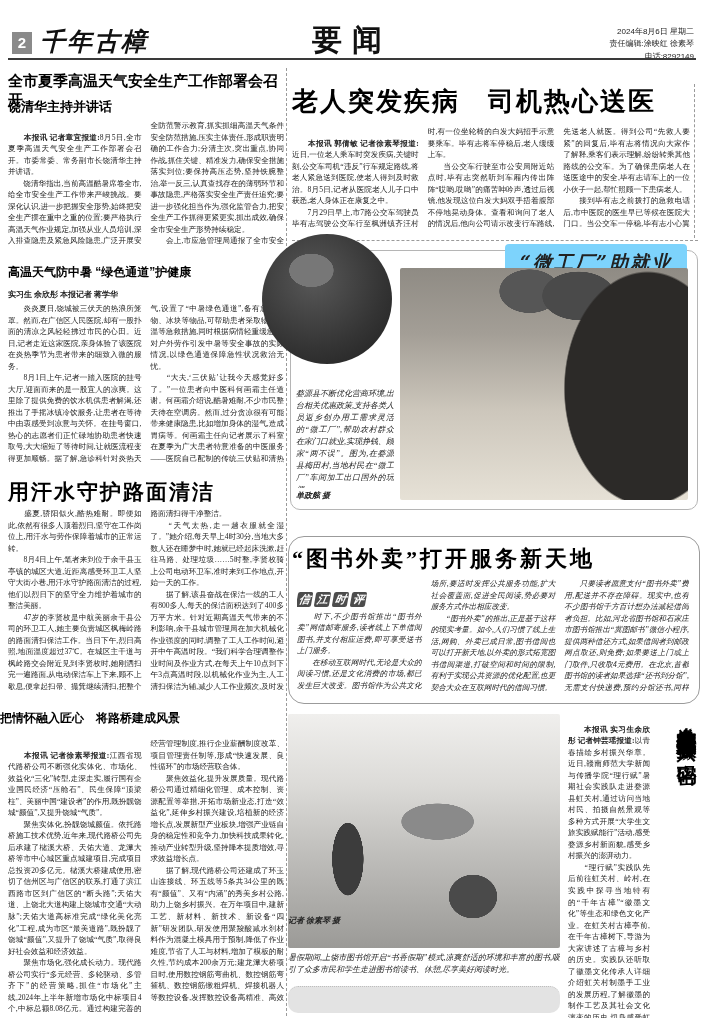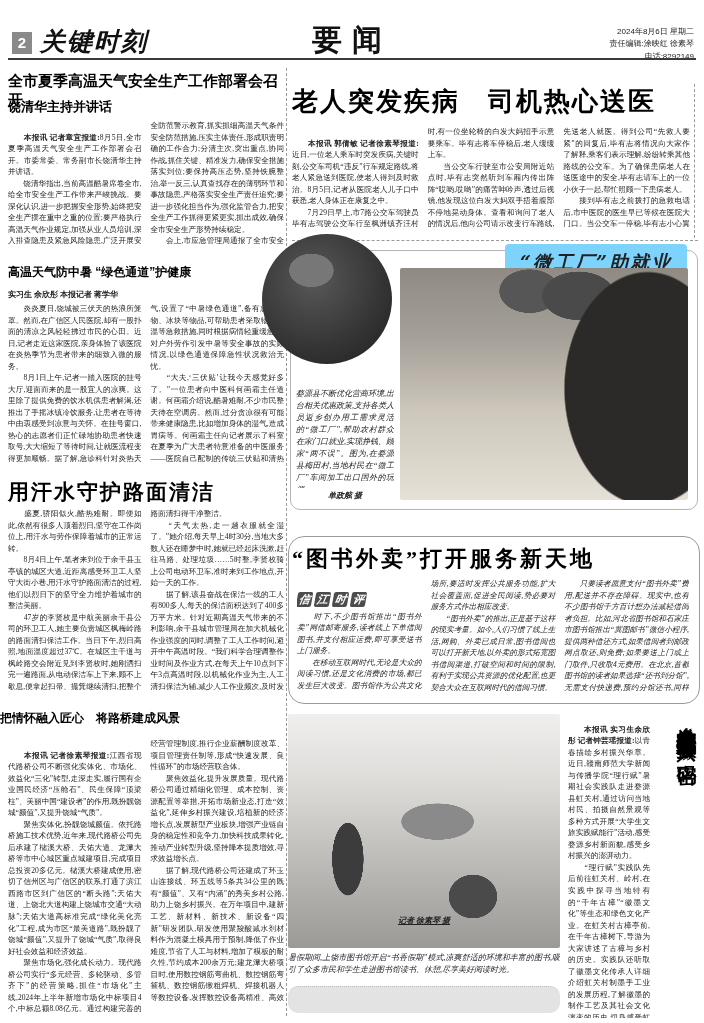--- a/index.html
+++ b/index.html
@@ -40,38 +40,38 @@
      linear-gradient(180deg,#8f8b84 0%,#a39e96 28%,#cdc7bc 62%,#e6e1d6 100%);}
   .photo-circle{border-radius:50%;background:
      radial-gradient(40px 30px at 38% 28%, #777 0%, #777 55%, rgba(0,0,0,0) 56%),
      radial-gradient(circle at 40% 35%, #585858 0%, #343434 60%, #1f1f1f 100%);}
   .photo-library{border-radius:2px;background:
      radial-gradient(26px 60px at 22% 62%, #3c3c3c 0%, #3c3c3c 60%, rgba(0,0,0,0) 61%),
      radial-gradient(40px 36px at 68% 78%, #4a4a4a 0%, #4a4a4a 60%, rgba(0,0,0,0) 61%),
      radial-gradient(60px 30px at 55% 46%, #8a8a8a 0%, #8a8a8a 60%, rgba(0,0,0,0) 61%),
      linear-gradient(180deg,#f0efed 0%,#dcdbd8 30%,#bdbcb9 62%,#9b9a97 100%);}
   .caption{font:italic 8px/1.5 "Liberation Serif",serif;text-align:justify;color:#222;white-space:pre-line;}
-  .credit{font:italic bold 8px/1.5 "Liberation Serif",serif;text-align:center;color:#222;}
+  .credit{font:italic bold 8px/1.5 "Liberation Serif",serif;text-align:left;color:#222;}
   .gray-bar{background:#e3e3e3;border-radius:10px;border-top:1px dotted #bdbdbd;}
   
   .logo-row{margin:2px 0 4px 0;}
   .tile{display:inline-block;width:15px;height:15px;background:#4c4c4c;color:#fff;
         font:italic bold 11px/15px "DejaVu Serif",serif;text-align:center;
         transform:skewX(-10deg);margin-right:3px;border-radius:2px;}
   
   .vert-head{writing-mode:vertical-rl;text-orientation:upright;
              font:bold 20px/1.12 "Liberation Serif",serif;color:#000;letter-spacing:1px;}
 </style>
 </head>
 <body>
 
 <div class="page">
 
   <div class="abs pagenum" style="left:12px;top:32px;width:20px;height:22px;">2</div>
-  <div class="abs masthead" style="left:40px;top:28px;">关键时刻</div>
+  <div class="abs masthead" style="left:40px;top:28px;">千年古樟</div>
   <div class="abs section-title" style="left:252px;top:24px;width:200px;">要闻</div>
   <div class="abs head-info" style="right:10px;top:26px;width:160px;">
     <div>2024年8月6日 星期二</div>
     <div>责任编辑:涂映红 徐素琴</div>
     <div>电话:8292149</div>
   </div>
   <div class="abs head-rule" style="left:8px;top:58px;width:688px;"></div>
 
   <div class="abs vdash" style="left:286px;top:68px;height:948px;"></div>
   <div class="abs vdash" style="left:694px;top:84px;height:154px;"></div>
@@ -129,21 +129,21 @@
     <div class="logo-row"><span class="tile">信</span><span class="tile">江</span><span class="tile">时</span><span class="tile">评</span></div><span>　　时下,不少图书馆推出“图书外卖”网借邮寄服务,读者线上下单借阅图书,并支付相应运费,即可享受送书上门服务。
 　　在移动互联网时代,无论是大众的阅读习惯,还是文化消费的市场,都已发生巨大改变。图书馆作为公共文化场所,要适时发挥公共服务功能,扩大社会覆盖面,促进全民阅读,势必要对服务方式作出相应改变。
 　　“图书外卖”的推出,正是基于这样的现实考量。如今,人们习惯了线上生活,网购、外卖已成日常,图书借阅也可以打开新天地,以外卖的形式拓宽图书借阅渠道,打破空间和时间的限制,有利于实现公共资源的优化配置,也更契合大众在互联网时代的借阅习惯。
 　　只要读者愿意支付“图书外卖”费用,配送并不存在障碍。现实中,也有不少图书馆千方百计想办法减轻借阅者负担。比如,河北省图书馆和石家庄市图书馆推出“冀图邮书”微信小程序,提供两种借还方式,如果借阅者到邮政网点取还,则免费;如果要送上门或上门取件,只收取4元费用。在北京,首都图书馆的读者如果选择“还书到分馆”,无需支付快递费,预约分馆还书,同样免除费用。自然,作为新的服务方式,书籍资源如何高效流通,技术支持怎样跟上,服务怎样进一步完善和细化等,仍须进一步探索。
 　　如今,不少图书馆都在拼颜值、拼创新,通过提升空间美感,吸引读者打卡。但更为关键的是,提升服务水平,厚植文化底蕴,让知识服务可及,让阅读更充分,才是吸引读者的法宝。无论是送书上门,还是延长图书馆开放时间,推出“深夜书房”服务,又或是书店、图书馆开进社区等公共场所,都打破了传统的阅读限制,让知识更高效地流动起来。借阅服务的本质是把书送到读者手里,以读者视角思量,借阅服务是否便利、人性化,成为评估图书馆服务水平高低的重要指标。
 　　公共设施的开放、包容程度越高,相应的管理要求也越高。期待更多图书馆能够实现从“等待读者”到“走近读者”的转型,更好地释放阅读活力,让阅读成为日常生活的一部分。也希望更多公共服务单位以社会需求为导向,创新思路,与时俱进,不断丰富公共服务的供给方式,让发展成果惠及更多人。 (孙维国)</span>
   </div>
 
   <div class="abs photo-library" style="left:288px;top:714px;width:272px;height:234px;"></div>
   <div class="abs caption" style="left:288px;top:952px;width:272px;height:26px;overflow:hidden;">暑假期间,上饶市图书馆开启“书香假期”模式,凉爽舒适的环境和丰富的图书,吸引了众多市民和学生走进图书馆读书、休憩,尽享美好阅读时光。</div>
-  <div class="abs credit" style="left:288px;top:915px;width:272px;text-decoration:underline;">记者 徐素琴 摄</div>
+  <div class="abs credit" style="left:288px;top:915px;width:272px;">记者 徐素琴 摄</div>
   <div class="abs gray-bar" style="left:288px;top:986px;width:272px;height:26px;"></div>
 
   <div class="abs bt" style="left:568px;top:712px;width:82px;height:306px;">
     <span class="lead">　　本报讯 实习生余欣彤 记者钟芸瑶报道:</span><span>以青春描绘乡村振兴华章。近日,赣南师范大学新闻与传播学院“理行赋”暑期社会实践队走进婺源县虹关村,通过访问当地村民、拍摄自然景观等多种方式开展“大学生文旅实践赋能行”活动,感受婺源乡村新面貌,感受乡村振兴的澎湃动力。
 　　“理行赋”实践队先后前往虹关村、岭村,在实践中探寻当地特有的“千年古樟”“徽墨文化”等生态和绿色文化产业。在虹关村古樟亭前,在千年古樟树下,导游为大家讲述了古樟与乡村的历史。实践队还听取了徽墨文化传承人详细介绍虹关村制墨手工业的发展历程,了解徽墨的制作工艺及其社会文化演变的历史,切身感受虹关村制墨业的“密码”。
 　　盛夏时节,沃野良田生机勃勃,村庄洁净优美,香樟树下其乐融融——行走在整洁的乡村田野,这样的场景比比皆是。近年来,虹关村紧紧把握乡村振兴战略要求,坚持生态优先、绿色发展的理念,保护好这片绿水青山,不断加强基础设施建设、提升旅游服务质量,吸引了更多游客前来观光旅游。
 　　用脚步丈量梦想,大学生社会实践活动深入乡村田野,青年学生们在实践中学知识、增见识、长本领。实践队成员表示:“生态优先、绿色发展的理念在这里生根发芽,徽墨文化由此传播,虹关村定会一步步走向更加美好的未来。我们将以此次实践为契机,继续探索与学习,将所学知识和本领转化为推动乡村振兴的实际行动,为乡村的繁荣与发展贡献青春力量。”</span>
   </div>
   <div class="abs vert-head" style="left:658px;top:712px;width:40px;height:306px;">大学生暑期实践探寻乡村振兴“密码”</div>
 

